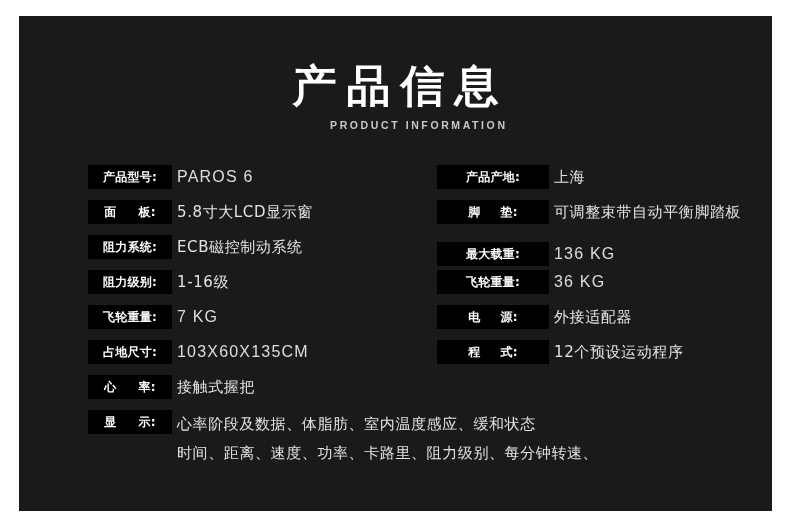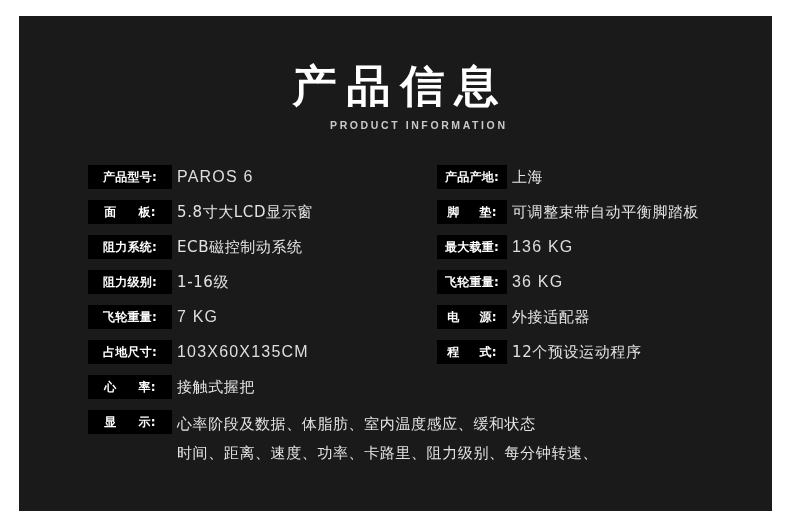--- a/index.html
+++ b/index.html
@@ -90,21 +90,21 @@
     height: 24px;
     background: #000000;
     color: #ffffff;
     font-size: 12px;
     font-weight: bold;
     line-height: 24px;
     text-align: center;
     letter-spacing: 0.2px;
     font-family: "DejaVu Sans", "Liberation Sans", sans-serif;
   }
-  .col-right .badge { width: 70px; }
+  .col-right .badge { width: 112px; }
   .badge .sp {
     display: inline-block;
   }
   .badge.sp2 .sp { width: 22px; }
   .badge.sp3 .sp { width: 20px; }
 
   .value {
     display: inline-block;
     vertical-align: top;
     margin-left: 5px;
@@ -182,21 +182,21 @@
       <div class="col col-right">
 
         <div class="row" style="top:149px;">
           <span class="badge">产品产地:</span><span class="value">上海</span>
         </div>
 
         <div class="row" style="top:184px;">
           <span class="badge sp3"><span>脚</span><span class="sp"></span><span>垫:</span></span><span class="value">可调整束带自动平衡脚踏板</span>
         </div>
 
-        <div class="row" style="top:219px;text-decoration:underline;">
+        <div class="row" style="top:226px;text-decoration:underline;">
           <span class="badge">最大载重:</span><span class="value latin">136 KG</span>
         </div>
 
         <div class="row" style="top:254px;">
           <span class="badge">飞轮重量:</span><span class="value latin">36 KG</span>
         </div>
 
         <div class="row" style="top:289px;">
           <span class="badge sp3"><span>电</span><span class="sp"></span><span>源:</span></span><span class="value">外接适配器</span>
         </div>

